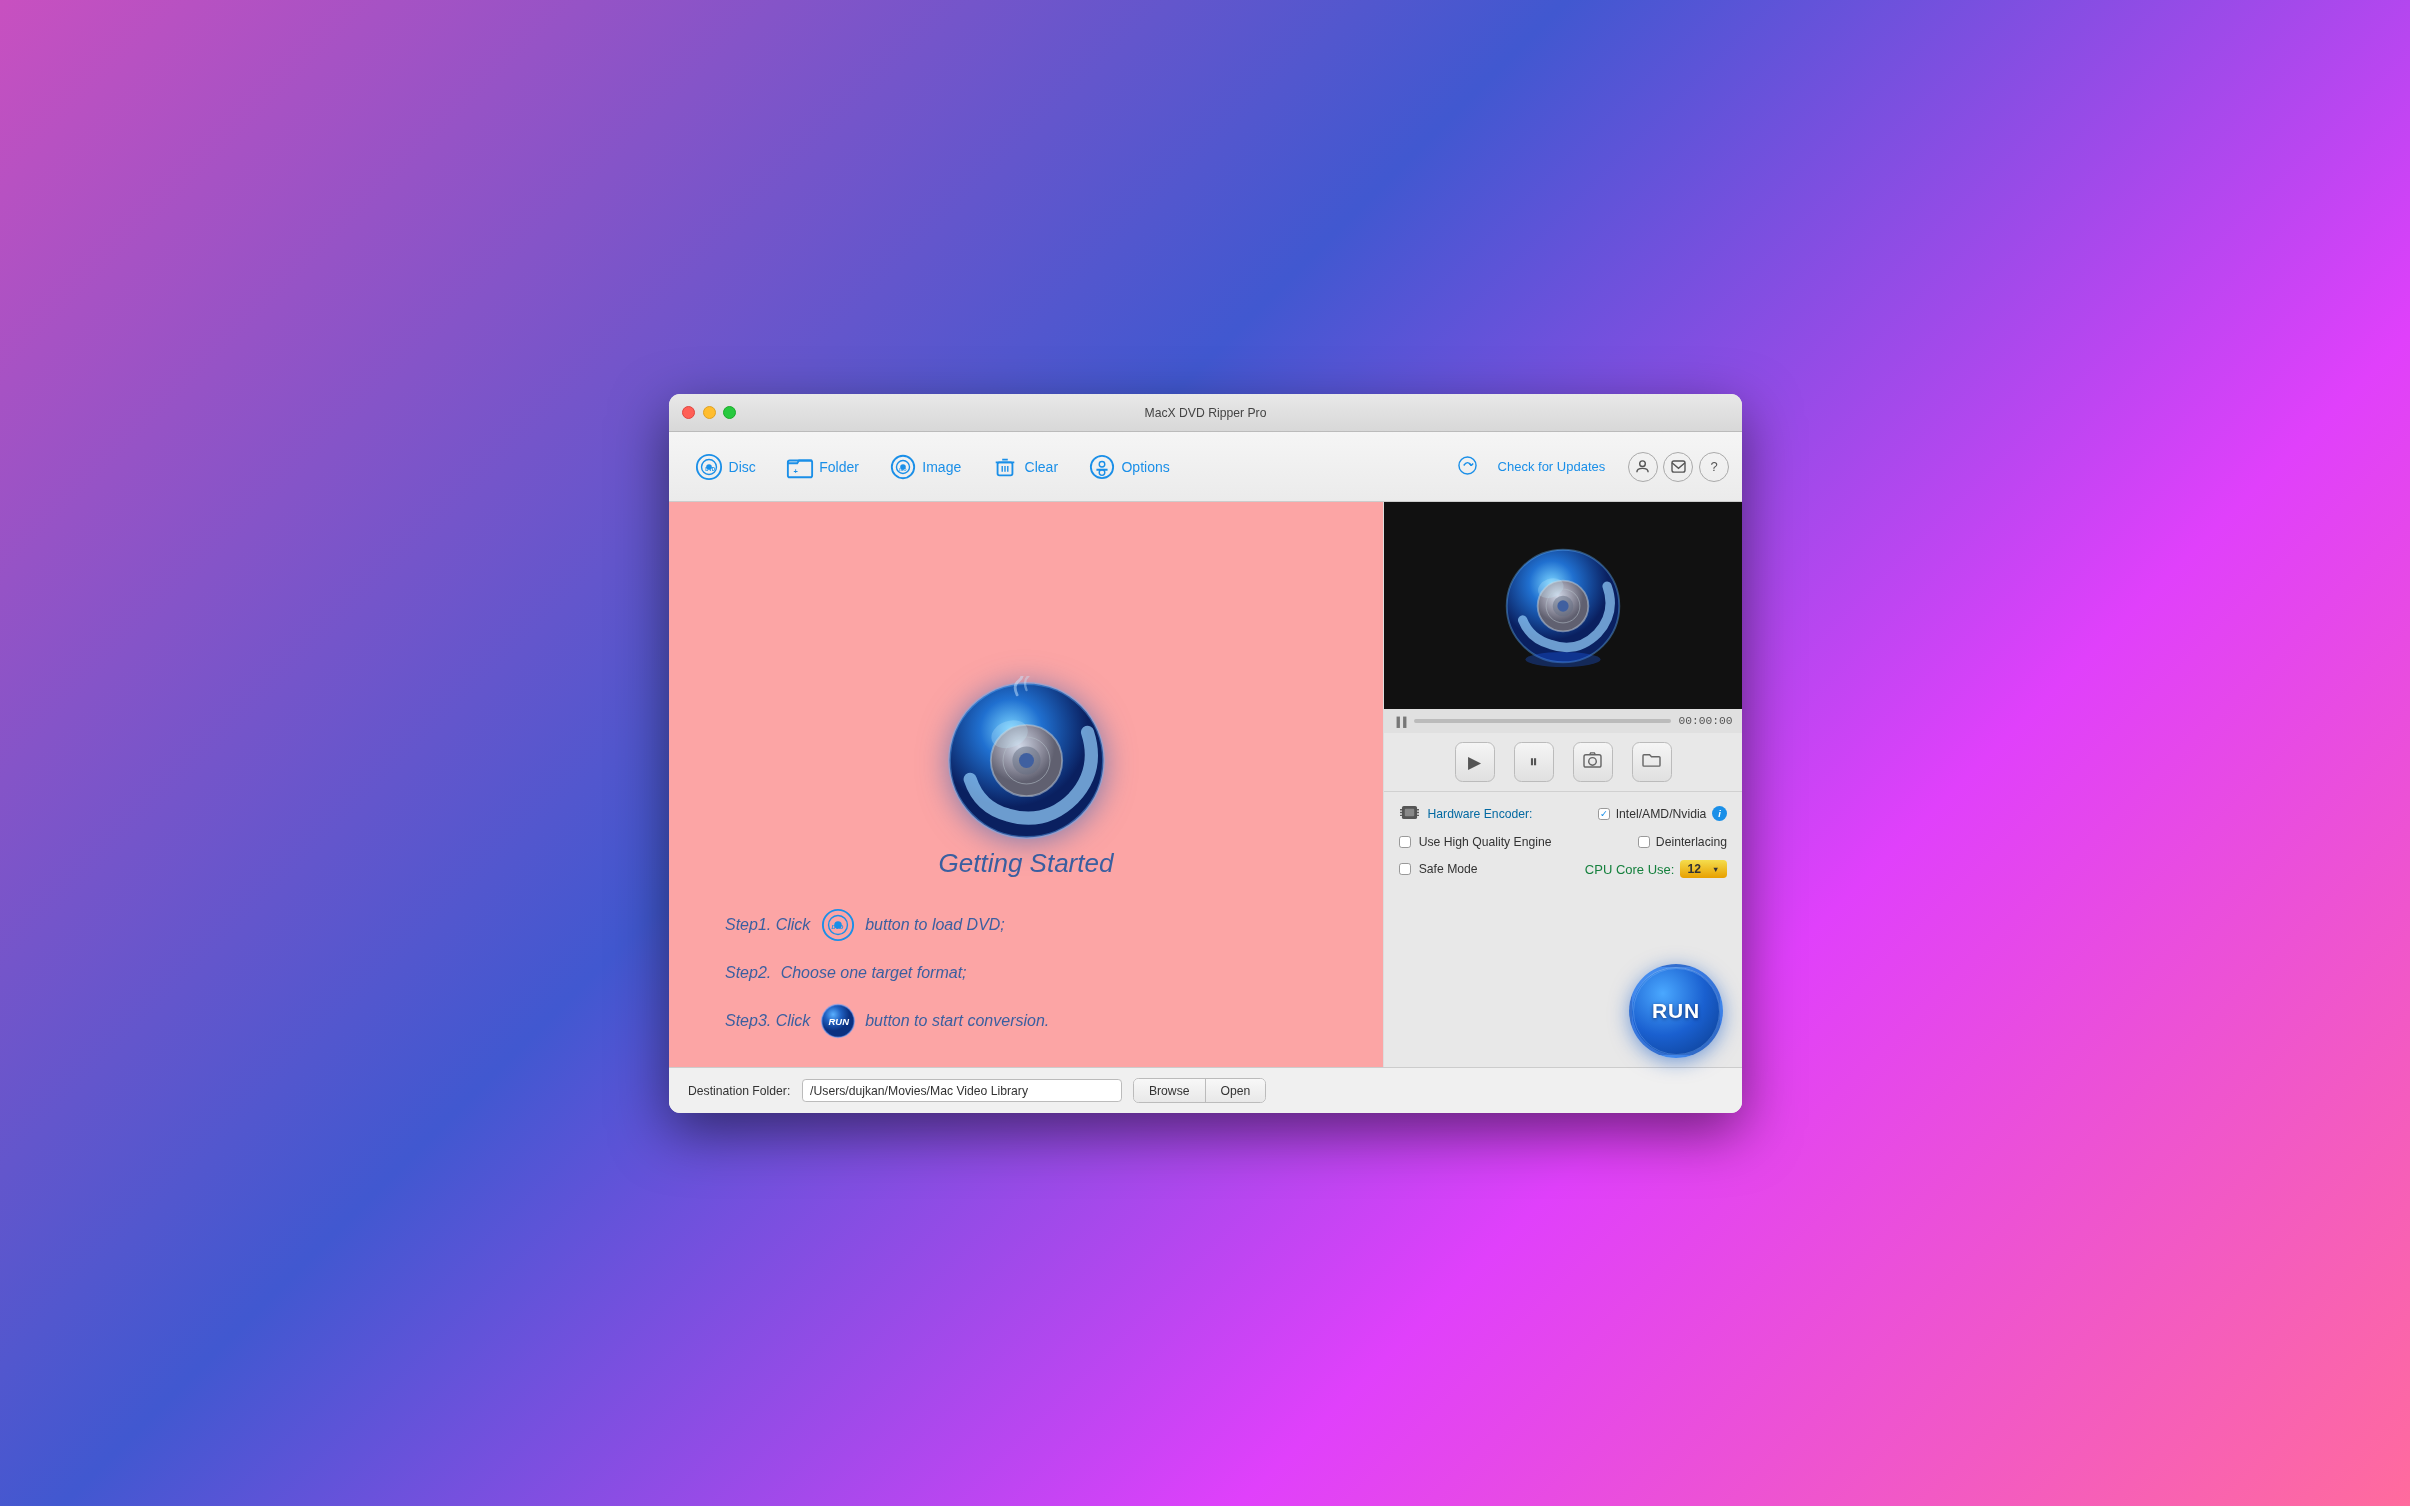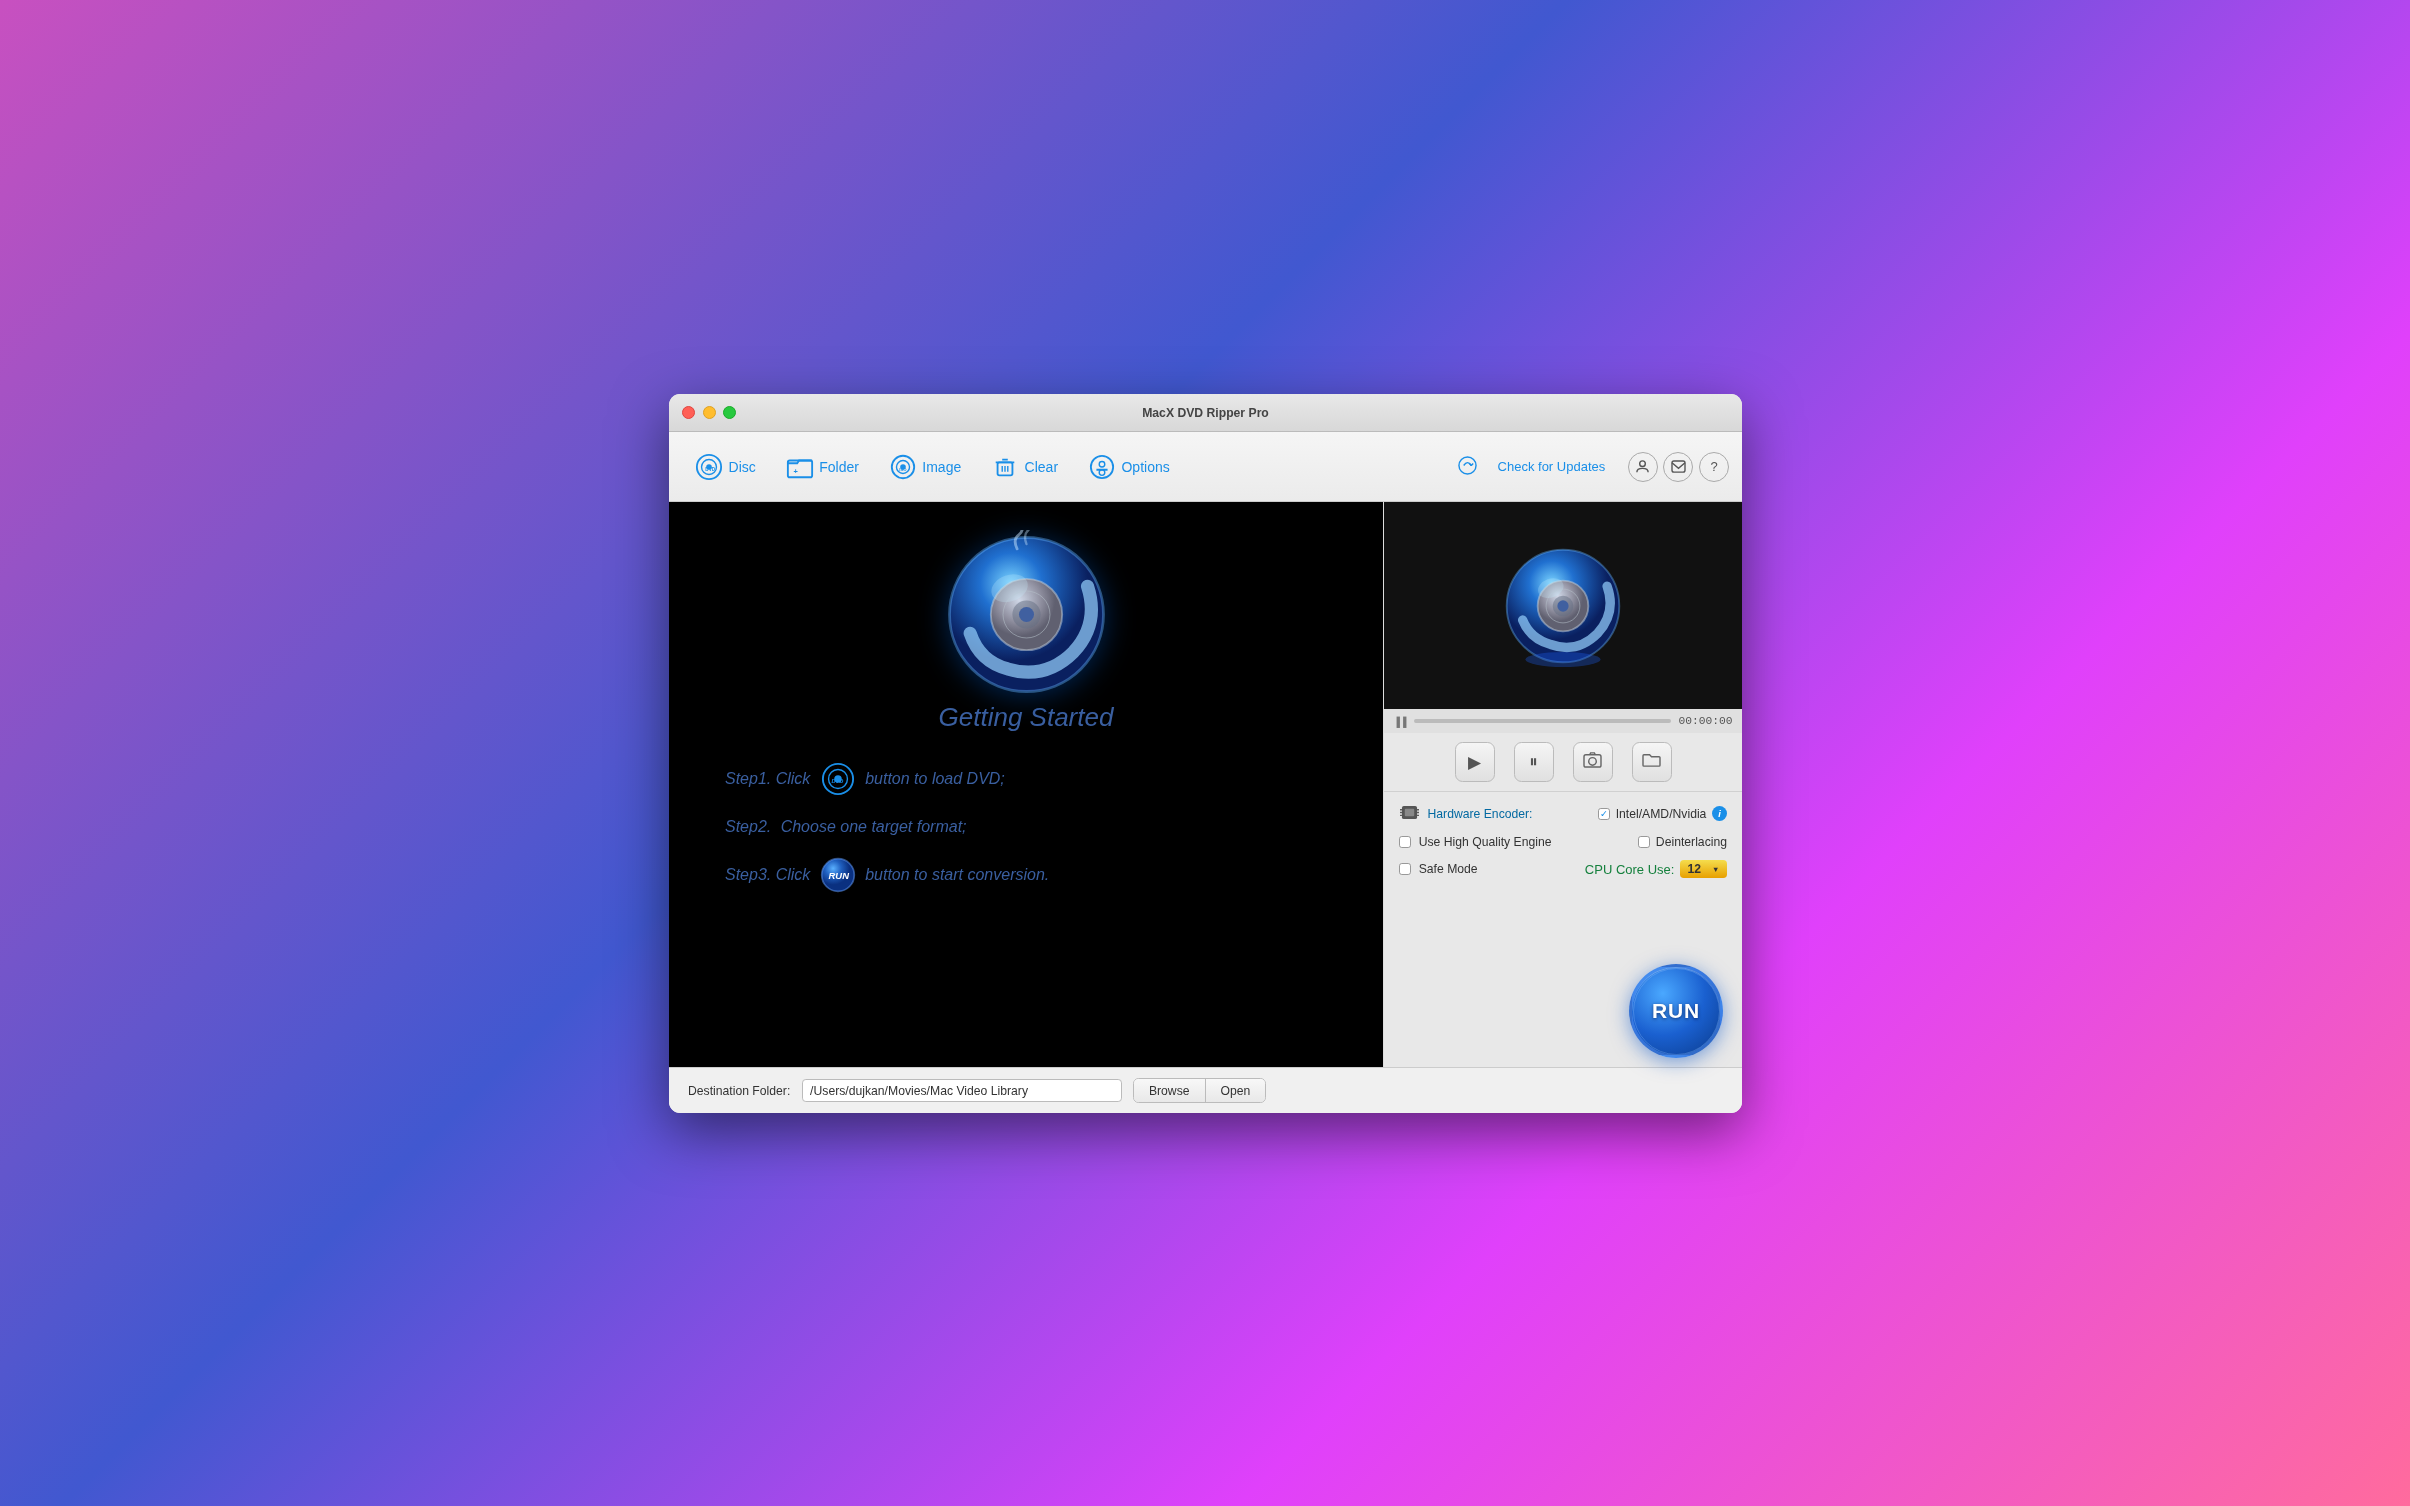--- a/index.html
+++ b/index.html
@@ -47,21 +47,21 @@
       height: 13px;
       border-radius: 50%;
       border: 0.9px solid rgba(0,0,0,0.2);
     }
     .tb-close { background: #ff5f56; border-color: #e0443e; }
     .tb-min { background: #ffbd2e; border-color: #dea123; }
     .tb-max { background: #27c93f; border-color: #1aab29; }
 
     .titlebar-title {
       font-size: 12.2px;
-      font-weight: 700;
+      font-weight: 400;
       color: #444;
     }
 
     
     .toolbar {
       background: linear-gradient(180deg, #f5f5f5 0%, #ebebeb 100%);
       border-bottom: 0.9px solid #ccc;
       height: 70px;
       display: flex;
       align-items: center;
@@ -128,26 +128,26 @@
 
     
     .main-content {
       display: flex;
       height: 565px;
     }
 
     
     .left-panel {
       flex: 1;
-      background: #000000;
+      background: #fca5a5;
       border-right: 0.9px solid #ddd;
       display: flex;
       flex-direction: column;
       align-items: center;
-      justify-content: flex-start;
+      justify-content: flex-end;
       padding: 28px;
       position: relative;
     }
 
     .getting-started-title {
       font-size: 26px;
       font-style: italic;
       color: #3a5fa0;
       font-weight: 400;
       margin-bottom: 28px;

